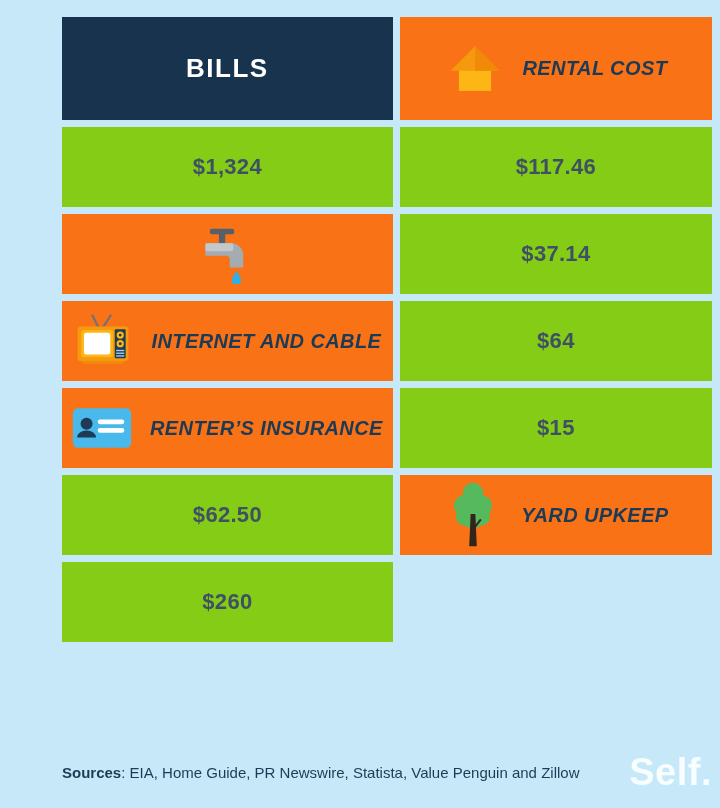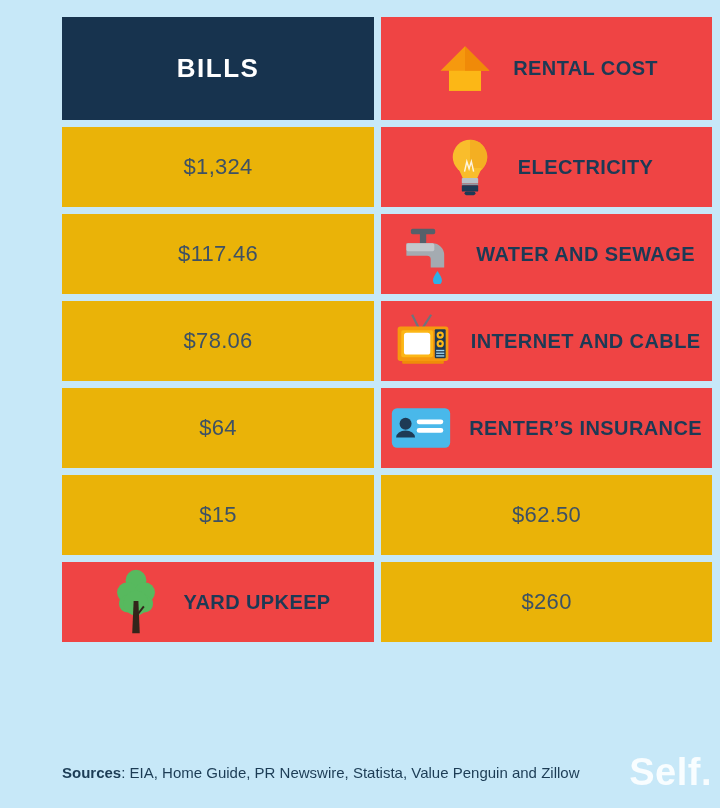--- a/index.html
+++ b/index.html
@@ -23,37 +23,39 @@
     background:#17334e;
     color:#ffffff;
     font-weight:700;
     font-size:26px;
     letter-spacing:1.5px;
     text-align:center;
     line-height:1.25;
     padding:0 28px;
   }
   .cell.bill {
-    background:#ef4444;
+    background:#f97316;
     gap:18px;
     padding:0 10px;
+    font-style:italic;
   }
   .icon-box { width:60px; height:76px; display:flex; align-items:center; justify-content:center; flex:0 0 auto; }
   .bill-label {
     font-weight:700;
     font-size:20px;
     letter-spacing:0.4px;
     color:#1c3a55;
     white-space:nowrap;
   }
   .cell.value {
-    background:#eab308;
+    background:#84cc16;
     font-size:22px;
     letter-spacing:0.3px;
     color:#3e5164;
+    font-weight:bold;
   }
 
   .footer {
     width:650px;
     margin-top:22px;
     display:flex;
     align-items:center;
     justify-content:space-between;
   }
   .sources { font-size:15px; color:#1c3c55; }
@@ -80,50 +82,34 @@
         <svg width="54" height="54" viewBox="0 0 64 60">
           <rect x="13" y="26" width="38" height="30" fill="#fcb716"></rect>
           <polygon points="32,3 3,32 61,32" fill="#f6990e"></polygon>
           <polygon points="32,3 61,32 32,32" fill="#f08a08"></polygon>
         </svg>
       </span>
       <span class="bill-label">RENTAL COST</span>
     </div>
     <div class="cell value">$1,324</div>
 
-    <div class="cell bill">
-      <span class="icon-box">
-        <svg width="46" height="60" viewBox="0 0 50 66">
-          <circle cx="25" cy="22" r="19" fill="#f9bd2c"></circle>
-          <path d="M25 3 a19 19 0 0 1 0 38 z" fill="#f0a41c" opacity="0.55"></path>
-          <polygon points="12,34 38,34 33,45 17,45" fill="#f9bd2c"></polygon>
-          <path d="M19 38 l2.5-11 2.5 8 2.5-8 2.5 11" stroke="#ffffff" stroke-width="1.6" fill="none" opacity="0.85"></path>
-          <rect x="16" y="45" width="18" height="6" rx="1" fill="#b7c0c8"></rect>
-          <rect x="16" y="51" width="18" height="2" fill="#8d99a3"></rect>
-          <rect x="16" y="53" width="18" height="7" rx="1" fill="#1e3a55"></rect>
-          <rect x="19" y="60" width="12" height="4" rx="2" fill="#1e3a55"></rect>
-        </svg>
-      </span>
-      <span class="bill-label">ELECTRICITY</span>
-    </div>
     <div class="cell value">$117.46</div>
 
     <div class="cell bill">
       <span class="icon-box">
         <svg width="54" height="60" viewBox="0 0 60 66">
           <rect x="11" y="5" width="27" height="6" rx="2" fill="#55606a"></rect>
           <rect x="21" y="9" width="7" height="13" fill="#55606a"></rect>
           <path d="M6 21 h29 a13 13 0 0 1 13 13 v14 h-15 v-9 a4 4 0 0 0 -4 -4 h-23 z" fill="#a4abb1"></path>
           <rect x="6" y="21" width="31" height="9" rx="2" fill="#c3c8cc"></rect>
           <path d="M40.5 52 c-2.5 4 -5 7.5 -5 10.5 a5 5 0 0 0 10 0 c0 -3 -2.5 -6.5 -5 -10.5 z" fill="#2eb0e6"></path>
         </svg>
       </span>
-      <span class="bill-label">WATER AND SEWAGE</span>
     </div>
-    <div class="cell value">$78.06</div>
+    <div class="cell value">$37.14</div>
 
     <div class="cell bill">
       <span class="icon-box">
         <svg width="58" height="58" viewBox="0 0 64 62">
           <line x1="27" y1="16" x2="20" y2="2" stroke="#6d747b" stroke-width="2.4"></line>
           <line x1="32" y1="16" x2="41" y2="2" stroke="#6d747b" stroke-width="2.4"></line>
           <rect x="9" y="52" width="46" height="4" rx="1" fill="#ef8c08"></rect>
           <rect x="4" y="15" width="56" height="38" rx="3" fill="#f6990e"></rect>
           <rect x="8" y="19" width="35" height="30" rx="2" fill="#fcb716"></rect>
           <rect x="11" y="22" width="29" height="24" rx="3" fill="#ffffff"></rect>

